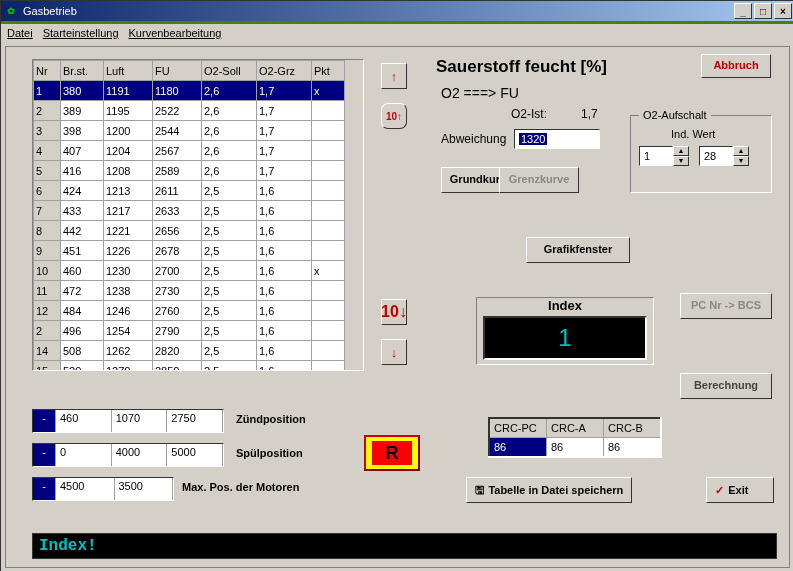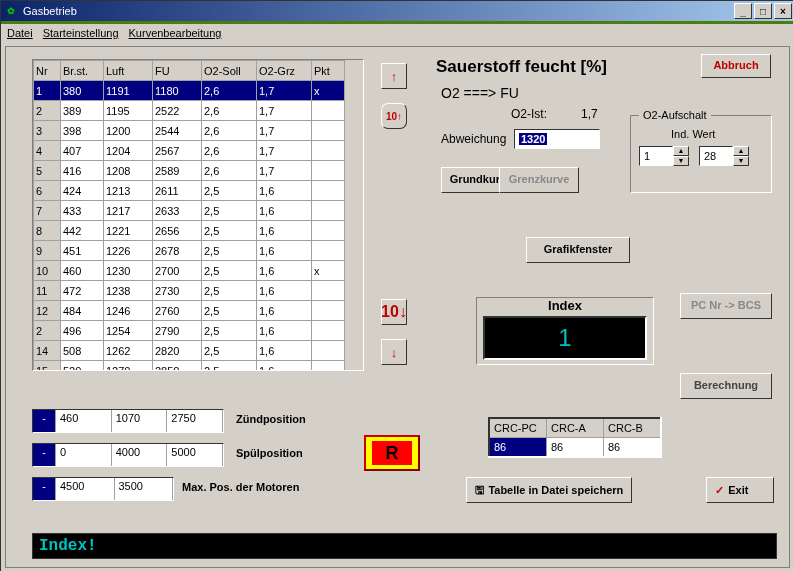--- a/index.html
+++ b/index.html
@@ -172,21 +172,20 @@
   border-color: #333 #fff #fff #333;
   background: white;
   color: #000080;
   padding-left: 4px;
   line-height: 18px;
 }
 .abw-input .selected {
   background: #000080;
   color: white;
   padding: 0 2px;
-  font-weight: bold;
 }
 .grundkurve-btn, .grenzkurve-btn {
   position: absolute;
   top: 120px;
   width: 78px;
   height: 24px;
   border: 1px solid;
   border-color: #fff #333 #333 #fff;
   background: #d4d0c8;
   text-align: center;

